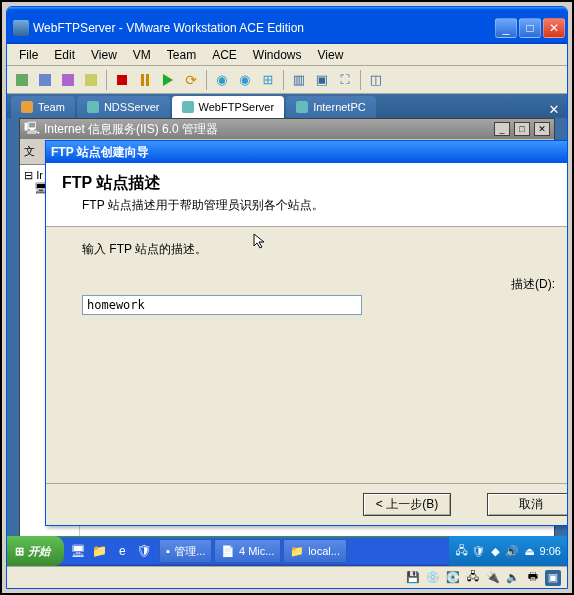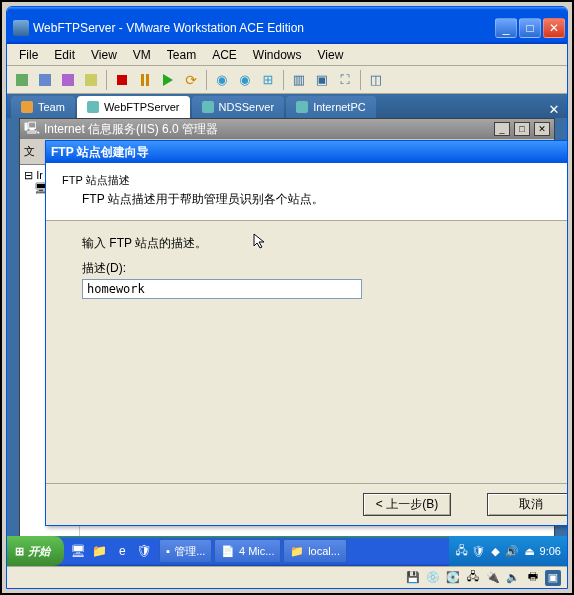--- a/index.html
+++ b/index.html
@@ -48,25 +48,25 @@
 .iis-right { flex: 1; font-size: 11px; }
 .iis-right-hdr { background: #ece9d8; border-bottom: 1px solid #ccc; display: flex; padding: 2px 6px; }
 .iis-right-hdr span { flex: 1; }
 
 
 .wizard { position: absolute; left: 38px; top: 22px; width: 547px; height: 386px; background: #ece9d8; border: 1px solid #0054e3; box-shadow: 2px 2px 4px rgba(0,0,0,.3); display: flex; flex-direction: column; }
 .wiz-title { height: 22px; background: linear-gradient(#3a95ff,#0054e3); color: #fff; font-size: 12px; display: flex; align-items: center; padding: 0 5px; font-weight: bold; }
 .wiz-title .sp { flex: 1; }
 .wiz-x { width: 18px; height: 16px; background: #d4d0c8; border: 1px solid #fff; color: #000; display: flex; align-items: center; justify-content: center; cursor: pointer; font-size: 11px; }
 .wiz-header { background: #fff; padding: 10px 16px 12px 16px; border-bottom: 1px solid #aca899; }
-.wiz-header .h1 { font-size: 11px; font-weight: normal; }
+.wiz-header .h1 { font-size: 16px; font-weight: bold; }
 .wiz-header .h2 { font-size: 12px; margin-left: 20px; margin-top: 3px; }
 .wiz-body { flex: 1; padding: 14px 36px; font-size: 12px; }
-.wiz-body .prompt { margin-bottom: 8px; }
-.wiz-body .lbl { margin-bottom: 2px; }
+.wiz-body .prompt { margin-bottom: 18px; }
+.wiz-body .lbl { margin-bottom: 2px; text-align: right; }
 .wiz-body input { width: 280px; height: 20px; font-size: 12px; padding: 1px 4px; border: 1px solid #7f9db9; background: #fff; font-family: "SimSun", monospace; }
 .wiz-footer { height: 42px; border-top: 1px solid #aca899; display: flex; align-items: center; justify-content: flex-end; padding: 0 16px; gap: 14px; }
 .wbtn { min-width: 88px; height: 23px; font-size: 12px; background: #ece9d8; border: 1px solid #404040; box-shadow: inset 1px 1px #fff, inset -1px -1px #aca899; cursor: pointer; padding: 0 8px; }
 
 
 .guest-taskbar { position: absolute; left: 0; right: 0; bottom: 0; height: 30px; background: linear-gradient(#3e9b3a,#245edc 8%,#245edc 92%,#1941a5); display: flex; align-items: center; font-size: 11px; color: #fff; }
 .startbtn { height: 30px; background: linear-gradient(#5fc054,#3a8a2f); padding: 0 14px 0 8px; display: flex; align-items: center; gap: 4px; border-radius: 0 10px 10px 0; font-style: italic; font-weight: bold; cursor: pointer; }
 .ql { display: flex; gap: 2px; margin: 0 4px; }
 .ql .qbtn { width: 20px; height: 22px; display: flex; align-items: center; justify-content: center; cursor: pointer; font-size: 12px; }
 .taskbtn { height: 24px; background: linear-gradient(#5a8ae6,#3a6ed4); border: 1px solid #2a5cb8; border-radius: 2px; padding: 0 6px; margin: 0 1px; display: flex; align-items: center; gap: 4px; cursor: pointer; font-size: 11px; max-width: 80px; overflow: hidden; }
@@ -162,27 +162,27 @@
     <div class="tbtn">
           <span style="color:#369">◫</span>
         </div>
   </div>
 
   <div class="tabbar">
     <div class="tab home">
           <span class="ticon"></span>
           <span>Team</span>
         </div>
+    <div class="tab">
+          <span class="ticon"></span>
+          <span>NDSServer</span>
+        </div>
     <div class="tab active">
           <span class="ticon"></span>
           <span>WebFTPServer</span>
-        </div>
-    <div class="tab">
-          <span class="ticon"></span>
-          <span>NDSServer</span>
         </div>
     <div class="tab">
           <span class="ticon"></span>
           <span>InternetPC</span>
         </div>
     <div class="tabclose">✕</div>
   </div>
 
   <div class="guest">
 

